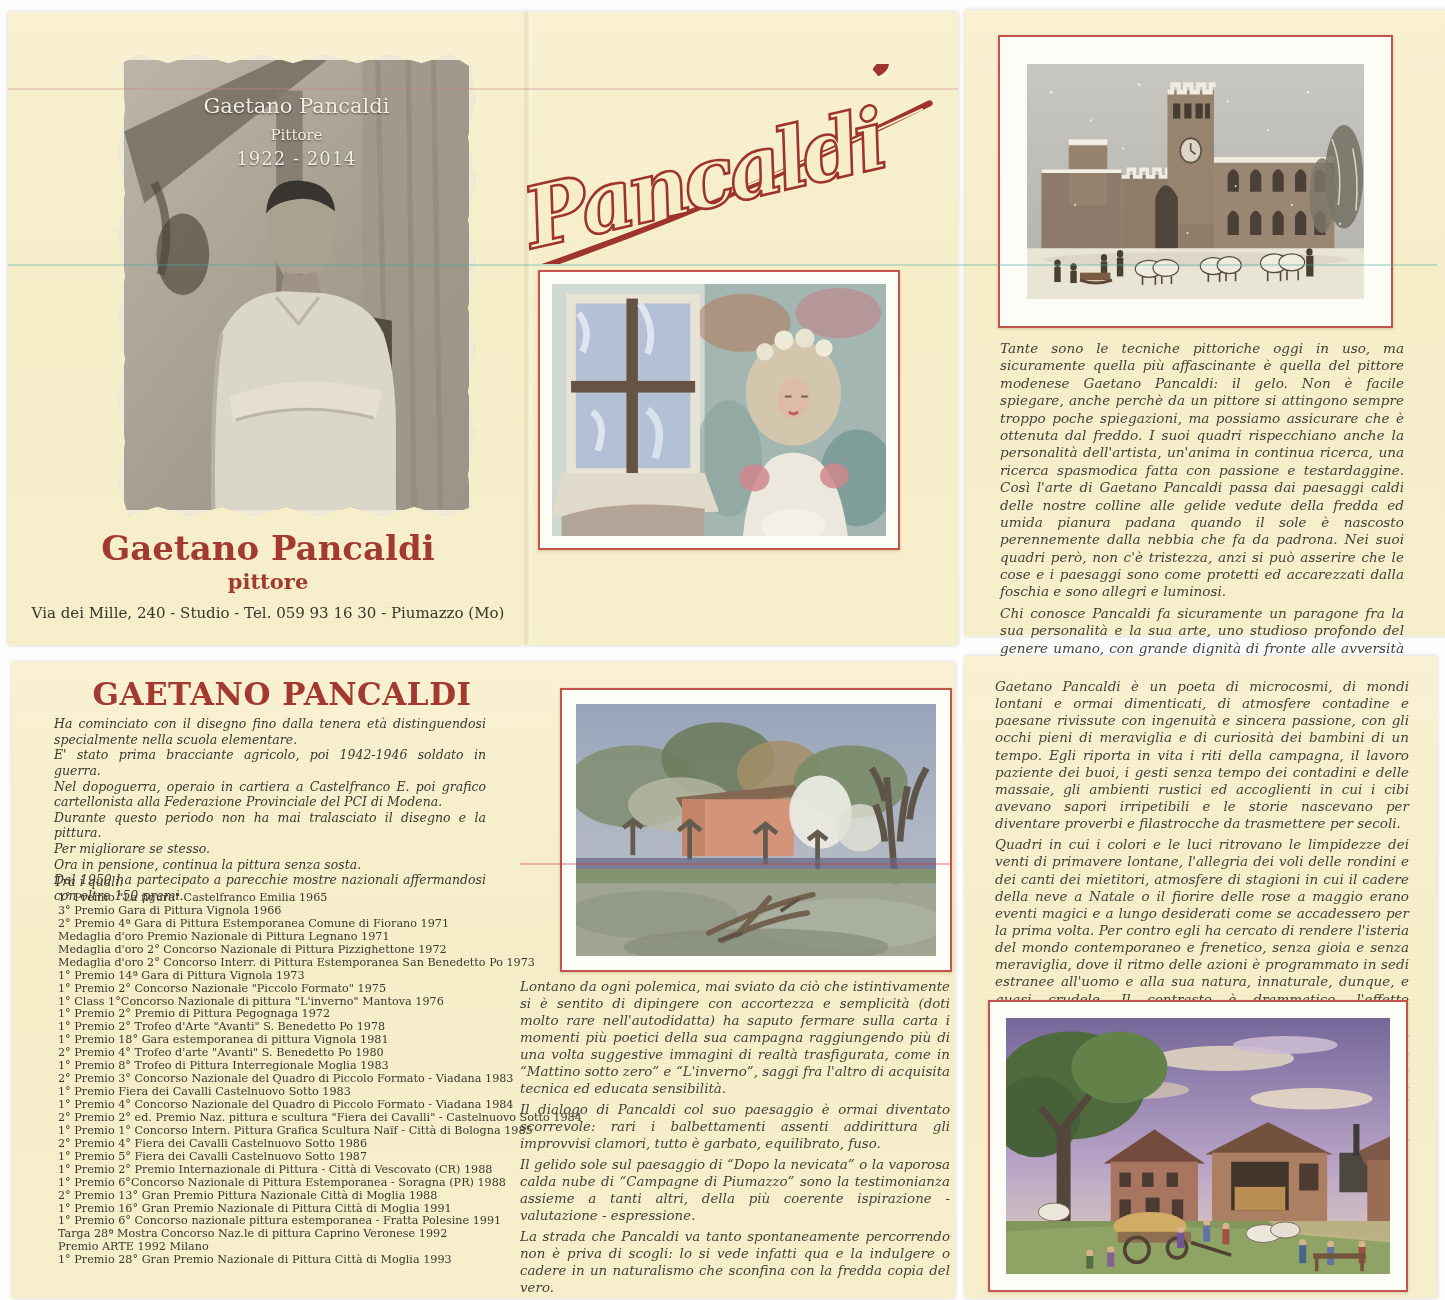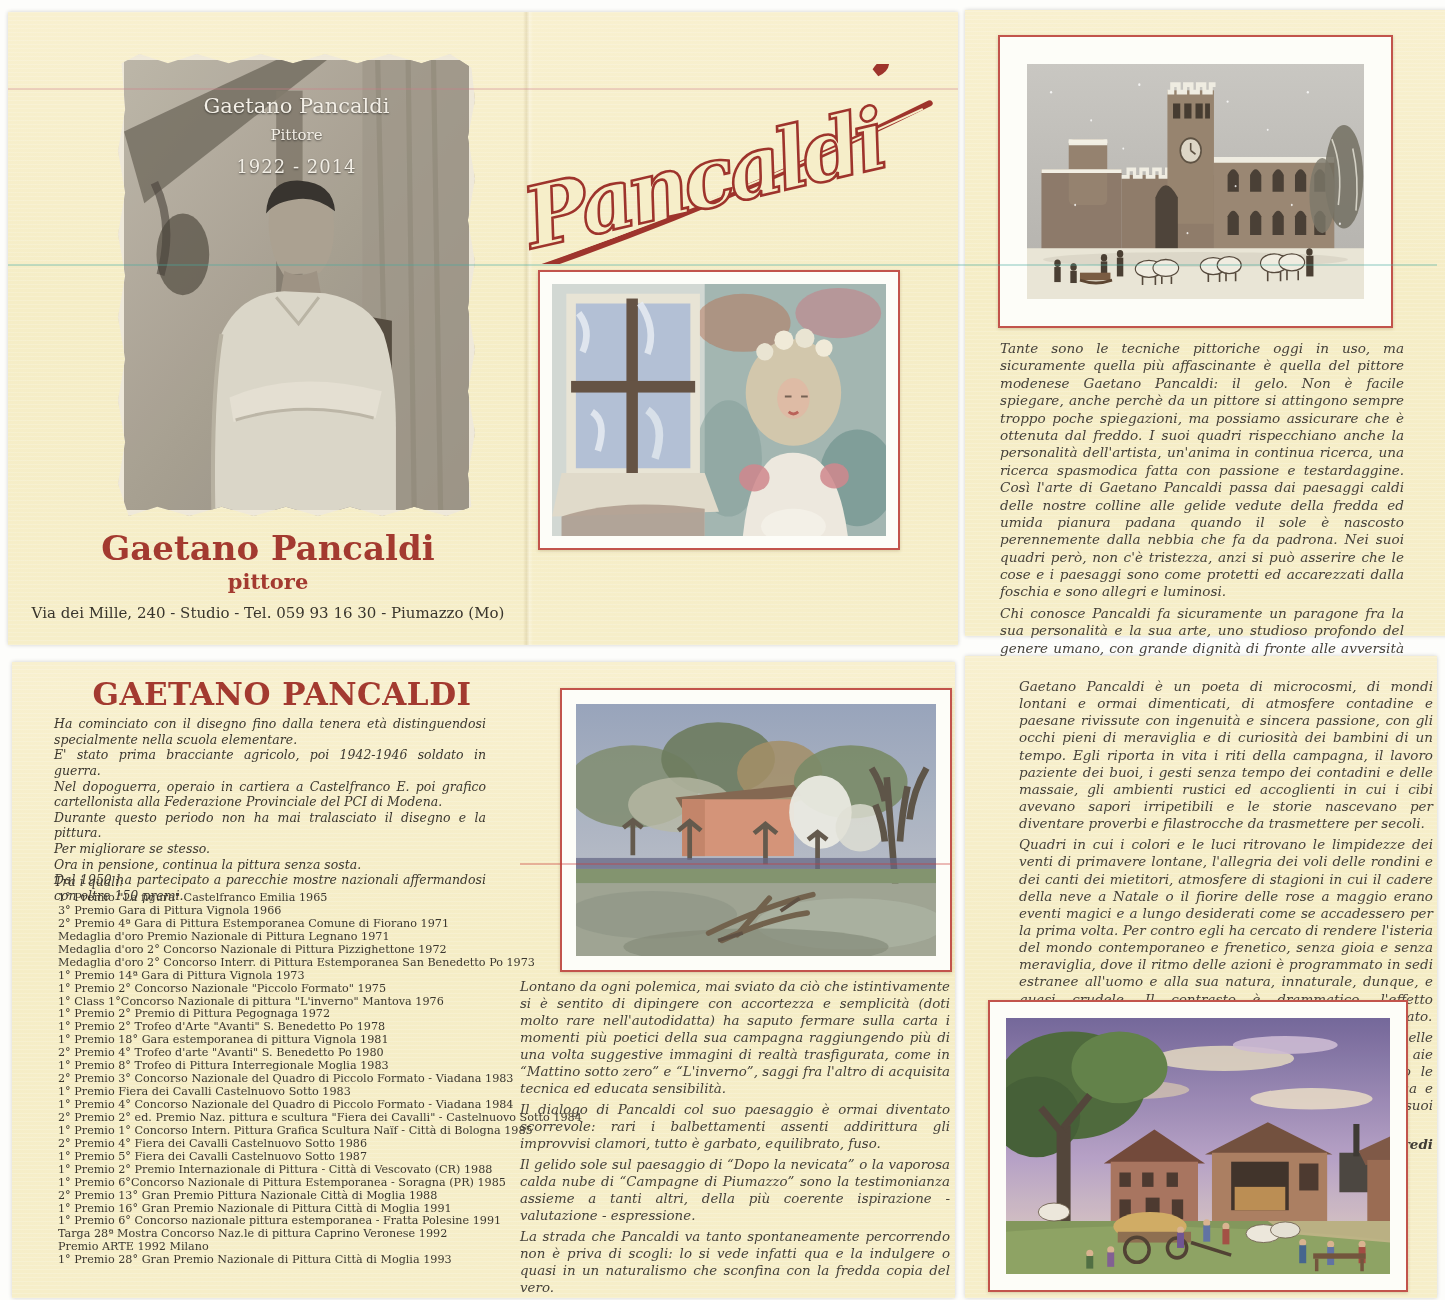--- a/index.html
+++ b/index.html
@@ -18,21 +18,21 @@
   .scanline{position:absolute;height:2px;pointer-events:none;}
   
   .photo-wrap{position:absolute;left:110px;top:42px;width:345px;height:450px;
     background:#efe9da;padding:6px;box-shadow:2px 3px 6px rgba(90,70,30,.35);
     clip-path:polygon(1% 2%,6% 0,14% 2%,22% 0,31% 2%,40% 0,49% 2%,58% 0,67% 2%,76% 0,85% 2%,93% 0,99% 3%,100% 10%,98% 18%,100% 27%,98% 36%,100% 45%,98% 55%,100% 64%,98% 73%,100% 82%,98% 91%,99% 98%,92% 100%,83% 98%,74% 100%,65% 98%,56% 100%,47% 98%,38% 100%,29% 98%,20% 100%,11% 98%,3% 100%,0 93%,2% 84%,0 75%,2% 66%,0 57%,2% 48%,0 39%,2% 30%,0 21%,2% 12%);}
   .photo-wrap svg{display:block;width:100%;height:100%;}
   .photo-caption{position:absolute;left:0;right:0;top:40px;text-align:center;color:#f3efe6;
     text-shadow:0 1px 2px rgba(0,0,0,.55);line-height:1.15;}
   .photo-caption .n{font-size:21px;}
   .photo-caption .r{font-size:15px;margin-top:9px;}
-  .photo-caption .y{font-size:18px;margin-top:13px;letter-spacing:1px;text-align:center;}
+  .photo-caption .y{font-size:18px;margin-top:5px;letter-spacing:1px;text-align:center;}
   .tl-heading{position:absolute;left:18px;top:516px;width:484px;text-align:center;}
   .tl-heading .h1{font-size:34px;font-weight:bold;color:#a33a30;}
   .tl-heading .h2{font-size:21px;font-weight:bold;color:#a33a30;margin-top:1px;}
   .tl-heading .addr{font-size:15px;color:#39352c;margin-top:10px;}
   
   .sig{position:absolute;left:482px;top:52px;width:460px;height:200px;}
   
   .frame{position:absolute;background:#fdfdf8;border:2px solid #c2544c;box-shadow:0 1px 3px rgba(120,90,40,.25);}
   .frame svg{display:block;width:100%;height:100%;}
   
@@ -274,21 +274,21 @@
     <li>2° Premio 4° Trofeo d'arte "Avanti" S. Benedetto Po 1980</li>
     <li>1° Premio 8° Trofeo di Pittura Interregionale Moglia 1983</li>
     <li>2° Premio 3° Concorso Nazionale del Quadro di Piccolo Formato - Viadana 1983</li>
     <li>1° Premio Fiera dei Cavalli Castelnuovo Sotto 1983</li>
     <li>1° Premio 4° Concorso Nazionale del Quadro di Piccolo Formato - Viadana 1984</li>
     <li>2° Premio 2° ed. Premio Naz. pittura e scultura "Fiera dei Cavalli" - Castelnuovo Sotto 1984</li>
     <li>1° Premio 1° Concorso Intern. Pittura Grafica Scultura Naïf - Città di Bologna 1985</li>
     <li>2° Premio 4° Fiera dei Cavalli Castelnuovo Sotto 1986</li>
     <li>1° Premio 5° Fiera dei Cavalli Castelnuovo Sotto 1987</li>
     <li>1° Premio 2° Premio Internazionale di Pittura - Città di Vescovato (CR) 1988</li>
-    <li>1° Premio 6°Concorso Nazionale di Pittura Estemporanea - Soragna (PR) 1985</li>
+    <li>1° Premio 6°Concorso Nazionale di Pittura Estemporanea - Soragna (PR) 1988</li>
     <li>2° Premio 13° Gran Premio Pittura Nazionale Città di Moglia 1988</li>
     <li>1° Premio 16° Gran Premio Nazionale di Pittura Città di Moglia 1991</li>
     <li>1° Premio 6° Concorso nazionale pittura estemporanea - Fratta Polesine 1991</li>
     <li>Targa 28ª Mostra Concorso Naz.le di pittura Caprino Veronese 1992</li>
     <li>Premio ARTE 1992 Milano</li>
     <li>1° Premio 28° Gran Premio Nazionale di Pittura Città di Moglia 1993</li>
   </ul>
 
   <div class="frame" style="left:548px;top:26px;width:392px;height:284px;padding:14px;box-sizing:border-box;">
     <svg viewBox="0 0 380 275" preserveAspectRatio="none">
@@ -334,27 +334,27 @@
       <path d="M140,250 q60,-30 110,-42 m-96,50 q50,-24 90,-30 M170,252 l34,-40" stroke="#6b5a44" stroke-width="6" fill="none" stroke-linecap="round"></path>
       <path d="M150,258 l26,-8 m40,-24 l20,-14" stroke="#57483a" stroke-width="4" fill="none"></path>
       <rect width="380" height="275" fill="#ffffff" opacity=".05"></rect>
     </svg>
   </div>
 
   <div class="itblock" style="left:508px;top:316px;width:430px;font-size:13.4px;line-height:1.27;">
     <p>Lontano da ogni polemica, mai sviato da ciò che istintivamente si è sentito di dipingere con accortezza e semplicità (doti molto rare nell'autodidatta) ha saputo fermare sulla carta i momenti più poetici della sua campagna raggiungendo più di una volta suggestive immagini di realtà trasfigurata, come in “Mattino sotto zero” e “L'inverno”, saggi fra l'altro di acquisita tecnica ed educata sensibilità.</p>
     <p>Il dialogo di Pancaldi col suo paesaggio è ormai diventato scorrevole: rari i balbettamenti assenti addirittura gli improvvisi clamori, tutto è garbato, equilibrato, fuso.</p>
     <p>Il gelido sole sul paesaggio di “Dopo la nevicata” o la vaporosa calda nube di “Campagne di Piumazzo” sono la testimonianza assieme a tanti altri, della più coerente ispirazione - valutazione - espressione.</p>
-    <p>La strada che Pancaldi va tanto spontaneamente percorrendo non è priva di scogli: lo si vede infatti qua e la indulgere o quasi in un naturalismo che sconfina con la fredda copia del vero.</p>
+    <p>La strada che Pancaldi va tanto spontaneamente percorrendo non è priva di scogli: lo si vede infatti qua e la indulgere o cadere in un naturalismo che sconfina con la fredda copia del vero.</p>
 
   </div>
 </div>
 
 <div class="sheet" style="left:965px;top:656px;width:472px;height:642px;">
-  <div class="itblock" style="left:30px;top:22px;width:414px;font-size:13.5px;line-height:1.27;margin-left:24px;">
+  <div class="itblock" style="left:30px;top:22px;width:414px;font-size:13.5px;line-height:1.27;">
     <p>Gaetano Pancaldi è un poeta di microcosmi, di mondi lontani e ormai dimenticati, di atmosfere contadine e paesane rivissute con ingenuità e sincera passione, con gli occhi pieni di meraviglia e di curiosità dei bambini di un tempo. Egli riporta in vita i riti della campagna, il lavoro paziente dei buoi, i gesti senza tempo dei contadini e delle massaie, gli ambienti rustici ed accoglienti in cui i cibi avevano sapori irripetibili e le storie nascevano per diventare proverbi e filastrocche da trasmettere per secoli.</p>
     <p>Quadri in cui i colori e le luci ritrovano le limpidezze dei venti di primavere lontane, l'allegria dei voli delle rondini e dei canti dei mietitori, atmosfere di stagioni in cui il cadere della neve a Natale o il fiorire delle rose a maggio erano eventi magici e a lungo desiderati come se accadessero per la prima volta. Per contro egli ha cercato di rendere l'isteria del mondo contemporaneo e frenetico, senza gioia e senza meraviglia, dove il ritmo delle azioni è programmato in sedi estranee all'uomo e alla sua natura, innaturale, dunque, e quasi crudele. Il contrasto è drammatico, l'effetto impressionante anche se più tecnico e per così dire, forzato.</p>
     <p>La vera ispirazione di Pancaldi è il mondo perduto delle processioni e della trebbiatura, delle stalle e delle aie risplendenti di pula dorata, dei pulcini che seguono le chiocce lungo i filari dissodati dalla fatica della vanga e della zappa. C'è il senso della fatica più aspra, nei suoi quadri, e della gioia più semplice e pura.</p>
     <div class="sigline" style="margin-top:2px;">Valerio M. Manfredi</div>
   </div>
 
   <div class="frame" style="left:23px;top:344px;width:420px;height:292px;padding:16px;box-sizing:border-box;">
     <svg viewBox="0 0 440 285" preserveAspectRatio="none">
       <defs>
         <linearGradient id="sky3" x1="0" y1="0" x2="0" y2="1">

